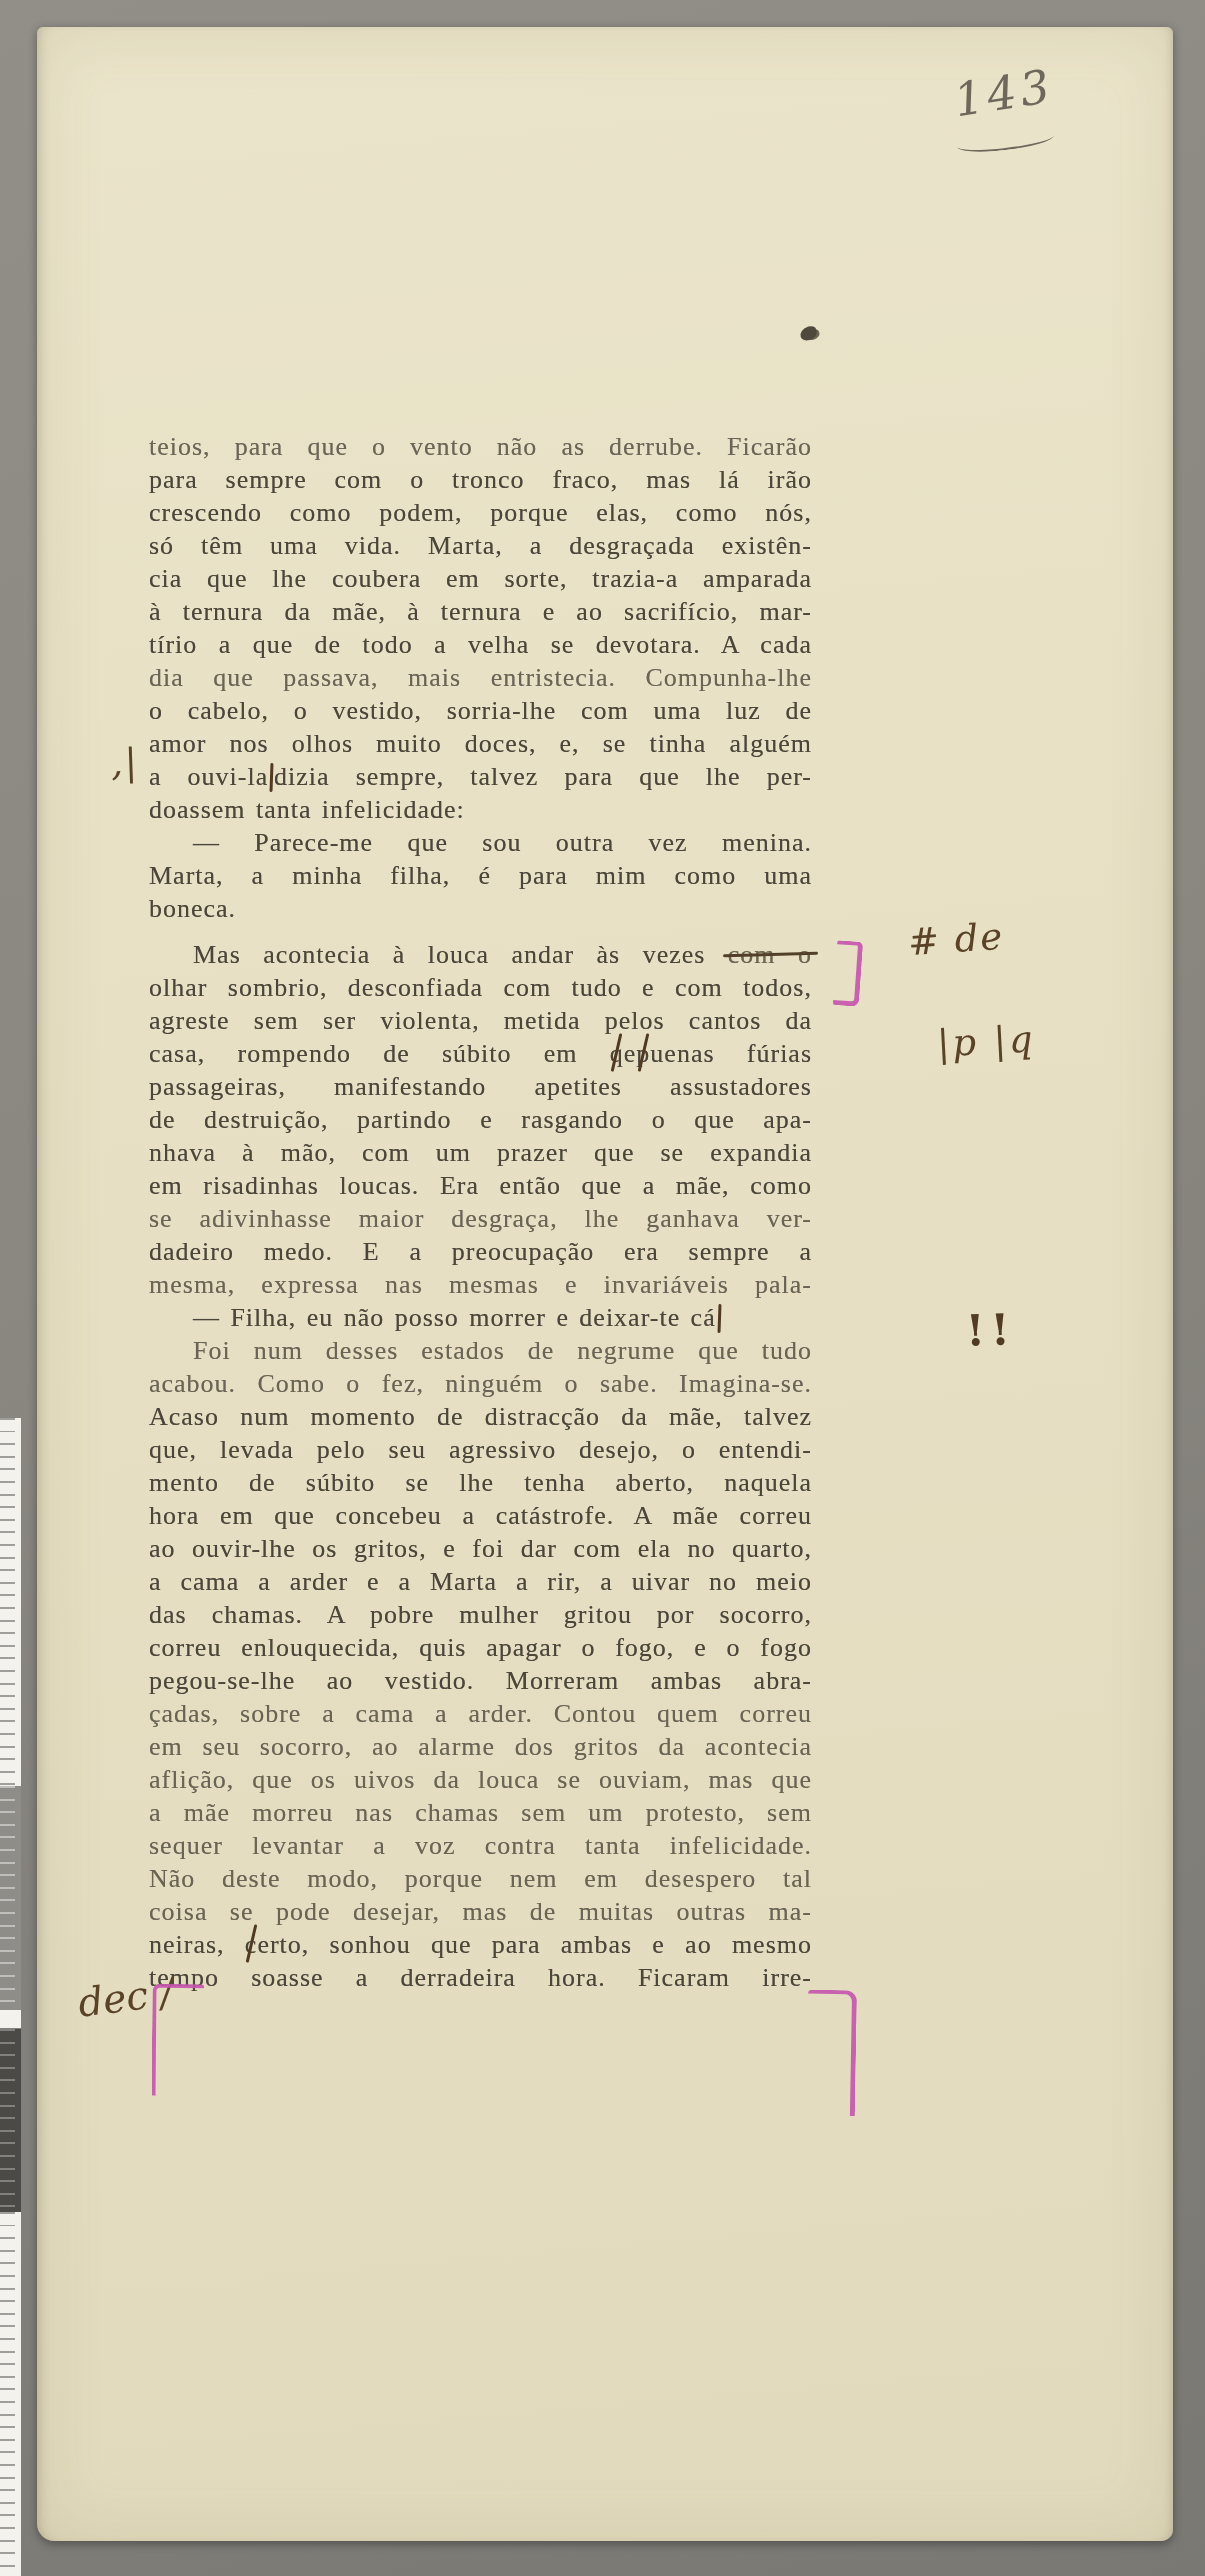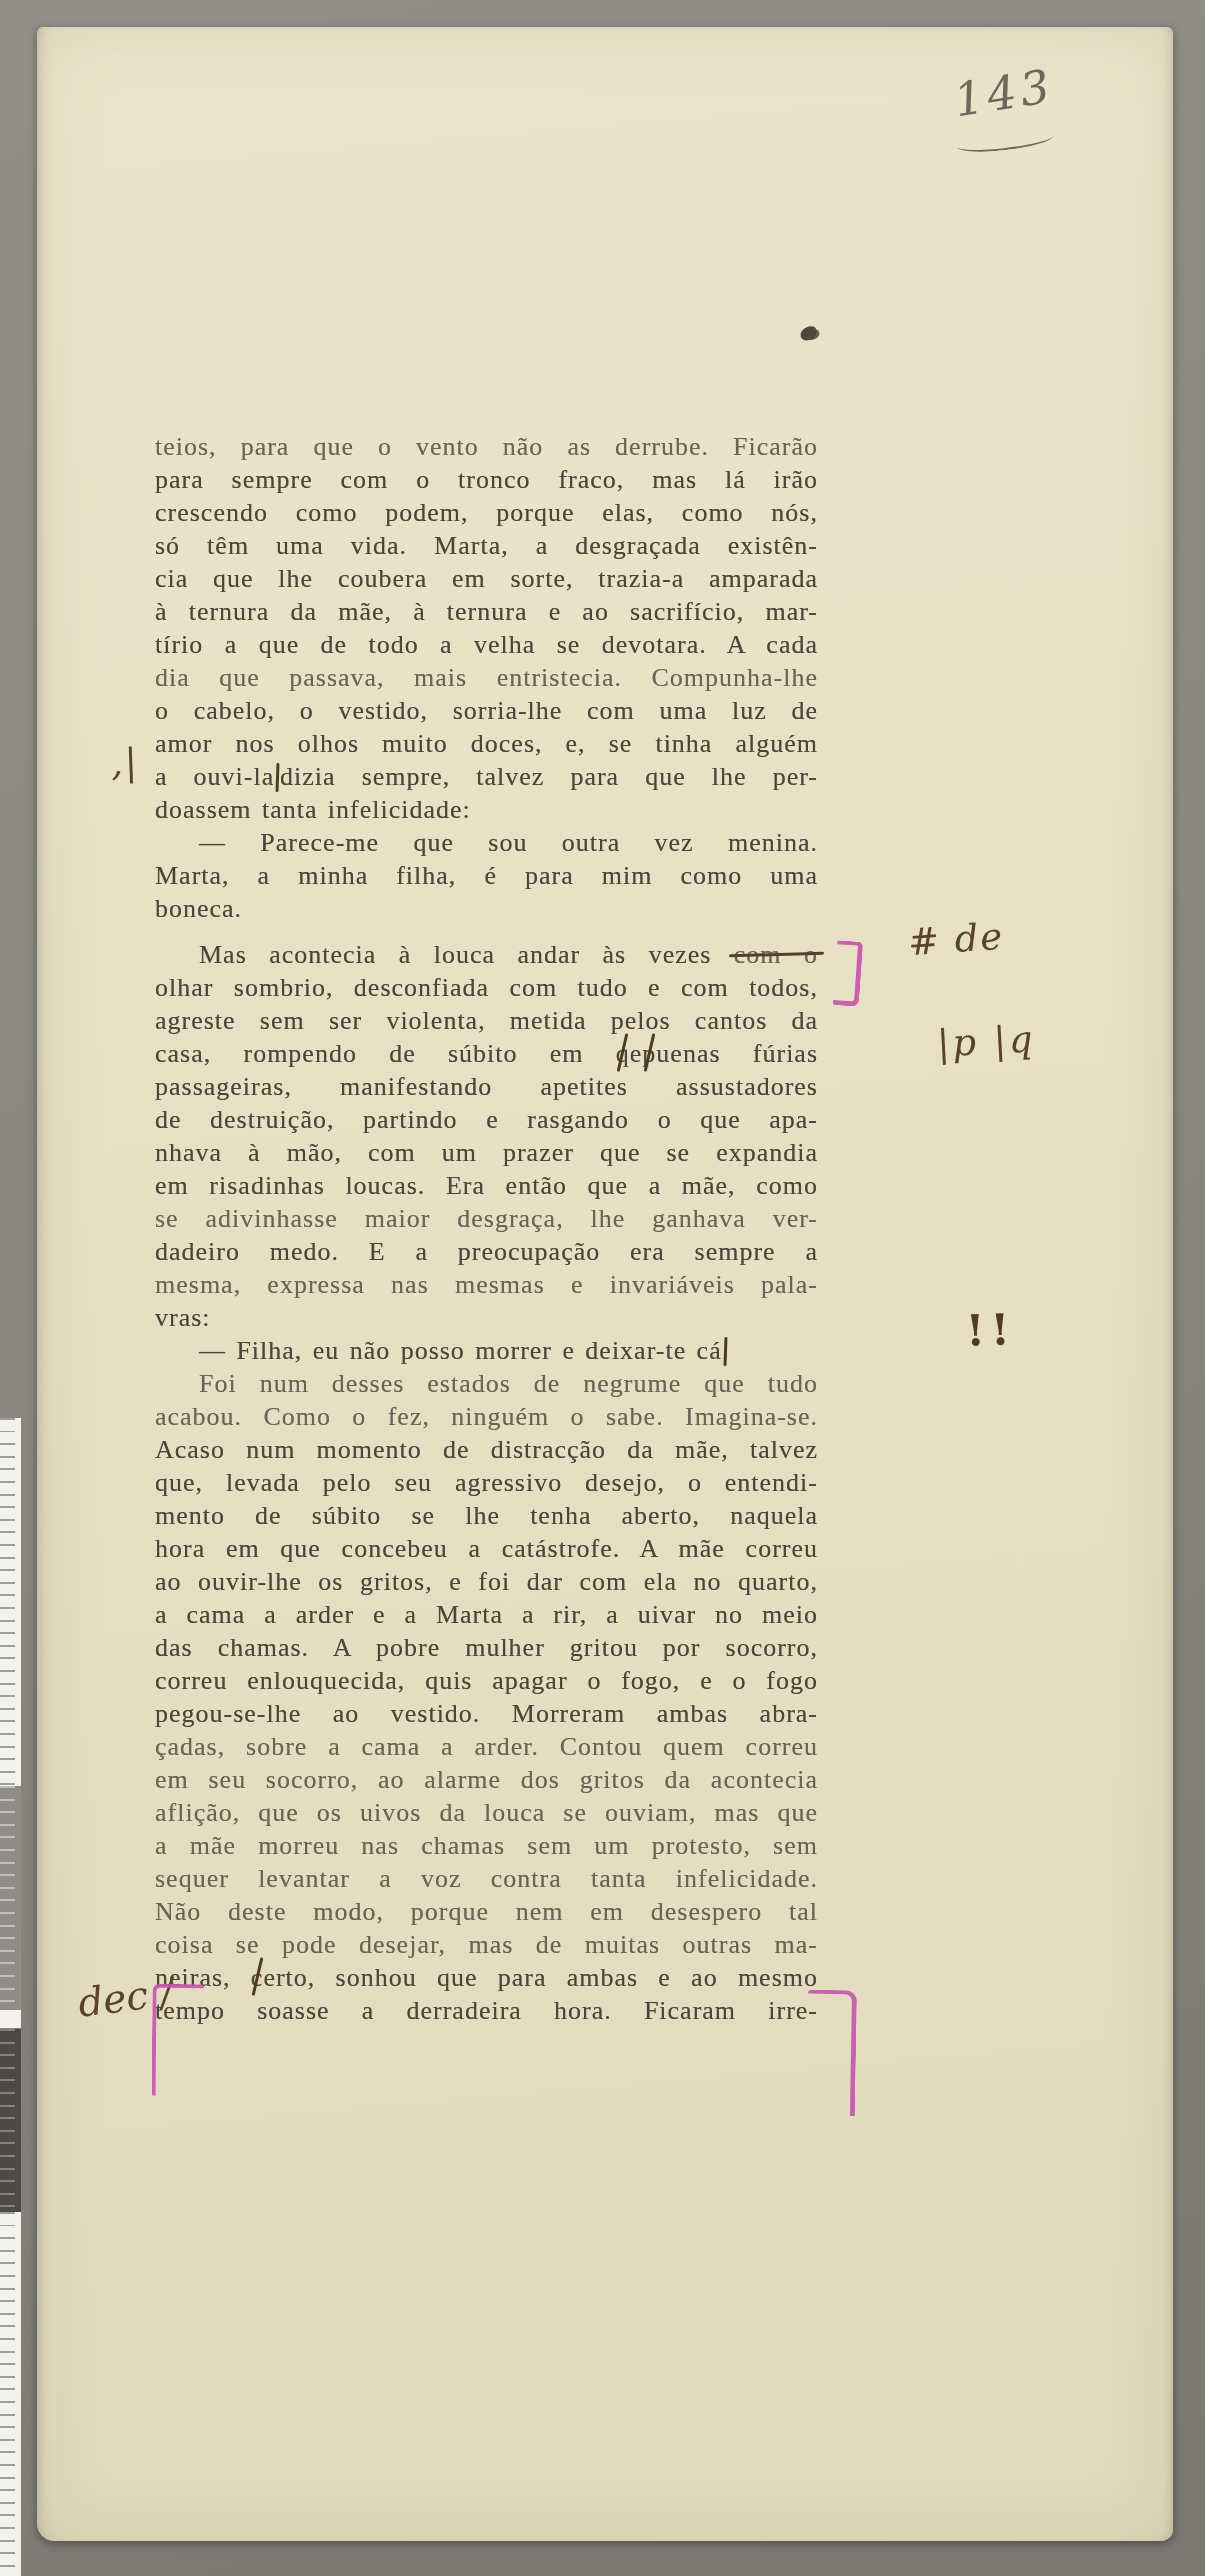--- a/index.html
+++ b/index.html
@@ -27,21 +27,21 @@
     box-shadow:0 2.9px 9.7px rgba(0,0,0,.35),
                inset 0 0 68px rgba(122,106,60,.14),
                inset 9.7px 0 13.6px -9.7px rgba(0,0,0,.22),
                inset -7.7px 0 11.6px -8.7px rgba(0,0,0,.22);
   }
   .blot{position:absolute;left:763px;top:300px;width:16.5px;height:12.6px;background:#4e493c;
         border-radius:60% 40% 55% 45%;transform:rotate(-18deg);box-shadow:3.9px 2.9px 0 -1.9px #6c6554;}
 
   
   .textblock{
-    position:absolute;left:118px;top:403px;width:663px;
+    position:absolute;left:112px;top:403px;width:663px;
     font-size:26px;line-height:33px;color:#4b463a;
     letter-spacing:1px;word-spacing:2.9px;
   }
   .line{white-space:normal;text-shadow:0 0 0.6px rgba(75,70,58,.55);}
   .line.just{text-align:justify;text-align-last:justify;}
   .line.left{text-align:center;text-align-last:left;}
   .line.faded{opacity:.8;}
 
   
   .mk-bar{display:inline-block;width:2.9px;height:29px;background:#503a21;vertical-align:-6.8px;
@@ -121,21 +121,20 @@
       <div class="line just">olhar sombrio, desconfiada com tudo e com todos,</div>
       <div class="line just">agreste sem ser violenta, metida pelos cantos da</div>
       <div class="line just">casa, rompendo de súbito em <span class="mk-slash">q</span>e<span class="mk-slash">p</span>uenas fúrias</div>
       <div class="line just">passageiras, manifestando apetites assustadores</div>
       <div class="line just">de destruição, partindo e rasgando o que apa-</div>
       <div class="line just">nhava à mão, com um prazer que se expandia</div>
       <div class="line just">em risadinhas loucas. Era então que a mãe, como</div>
       <div class="line just faded">se adivinhasse maior desgraça, lhe ganhava ver-</div>
       <div class="line just">dadeiro medo. E a preocupação era sempre a</div>
       <div class="line just faded">mesma, expressa nas mesmas e invariáveis pala-</div>
-      <div class="line left">vras:</div>
       <div class="line left" style="text-indent: 44px;">— Filha, eu não posso morrer e deixar-te cá<span class="mk-bar"></span></div>
       <div class="line just faded" style="text-indent: 44px;">Foi num desses estados de negrume que tudo</div>
       <div class="line just faded">acabou. Como o fez, ninguém o sabe. Imagina-se.</div>
       <div class="line just">Acaso num momento de distracção da mãe, talvez</div>
       <div class="line just">que, levada pelo seu agressivo desejo, o entendi-</div>
       <div class="line just">mento de súbito se lhe tenha aberto, naquela</div>
       <div class="line just">hora em que concebeu a catástrofe. A mãe correu</div>
       <div class="line just">ao ouvir-lhe os gritos, e foi dar com ela no quarto,</div>
       <div class="line just">a cama a arder e a Marta a rir, a uivar no meio</div>
       <div class="line just">das chamas. A pobre mulher gritou por socorro,</div>

